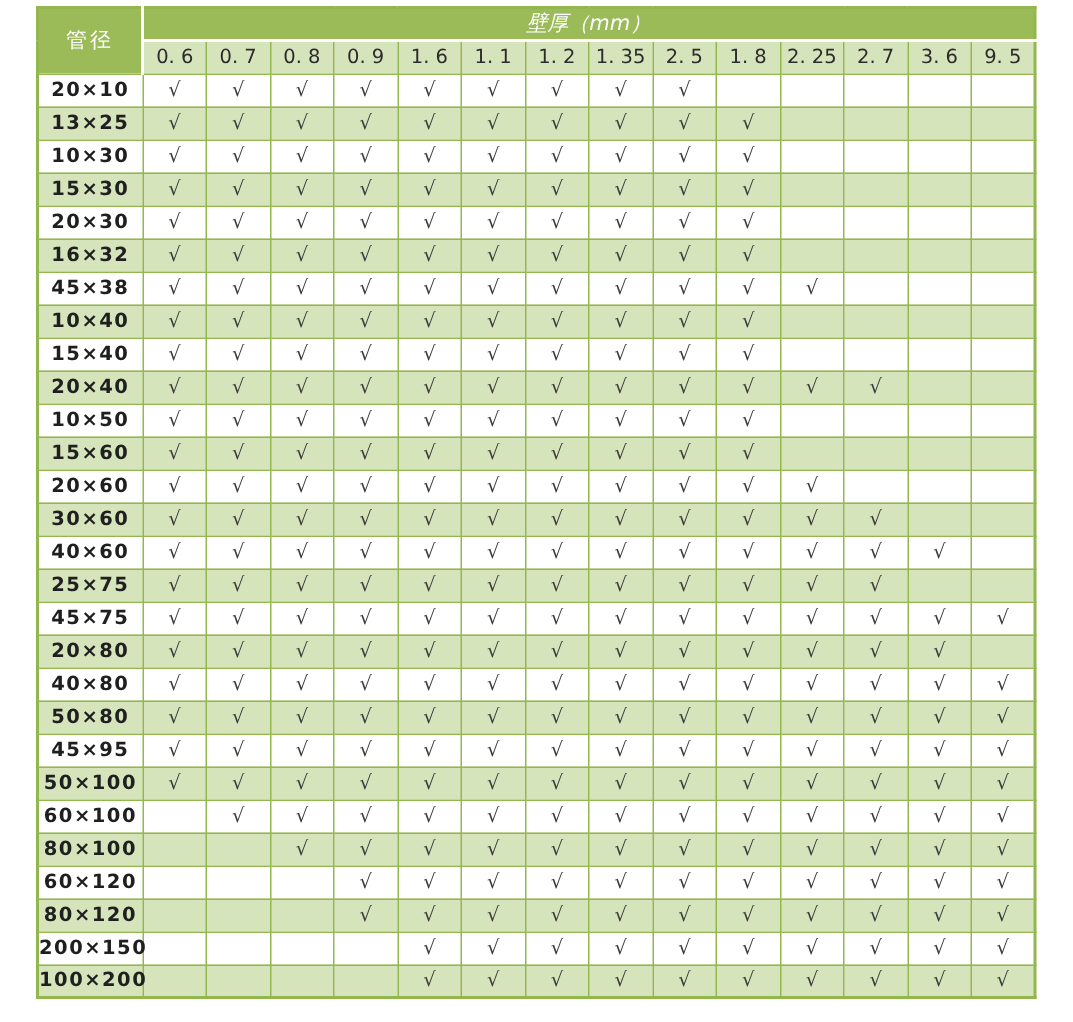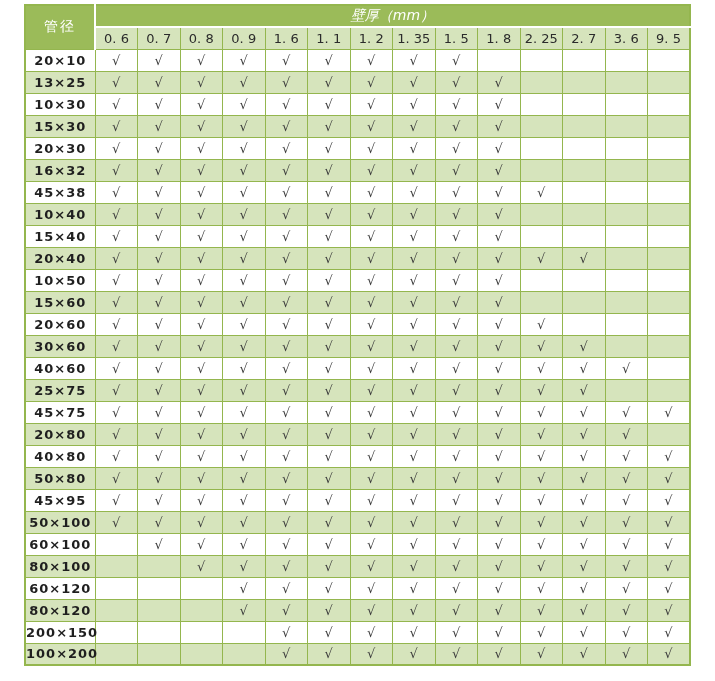--- a/index.html
+++ b/index.html
@@ -89,21 +89,21 @@
       </tr>
       <tr class="thickness-row">
           <th>0. 6</th>
           <th>0. 7</th>
           <th>0. 8</th>
           <th>0. 9</th>
           <th>1. 6</th>
           <th>1. 1</th>
           <th>1. 2</th>
           <th>1. 35</th>
-          <th>1. 5</th>
+          <th>2. 5</th>
           <th>1. 8</th>
           <th>2. 25</th>
           <th>2. 7</th>
           <th>3. 6</th>
           <th>9. 5</th>
         </tr>
     </thead>
     <tbody>
         <tr class="plain">
           <th class="rowlabel">20×10</th>

